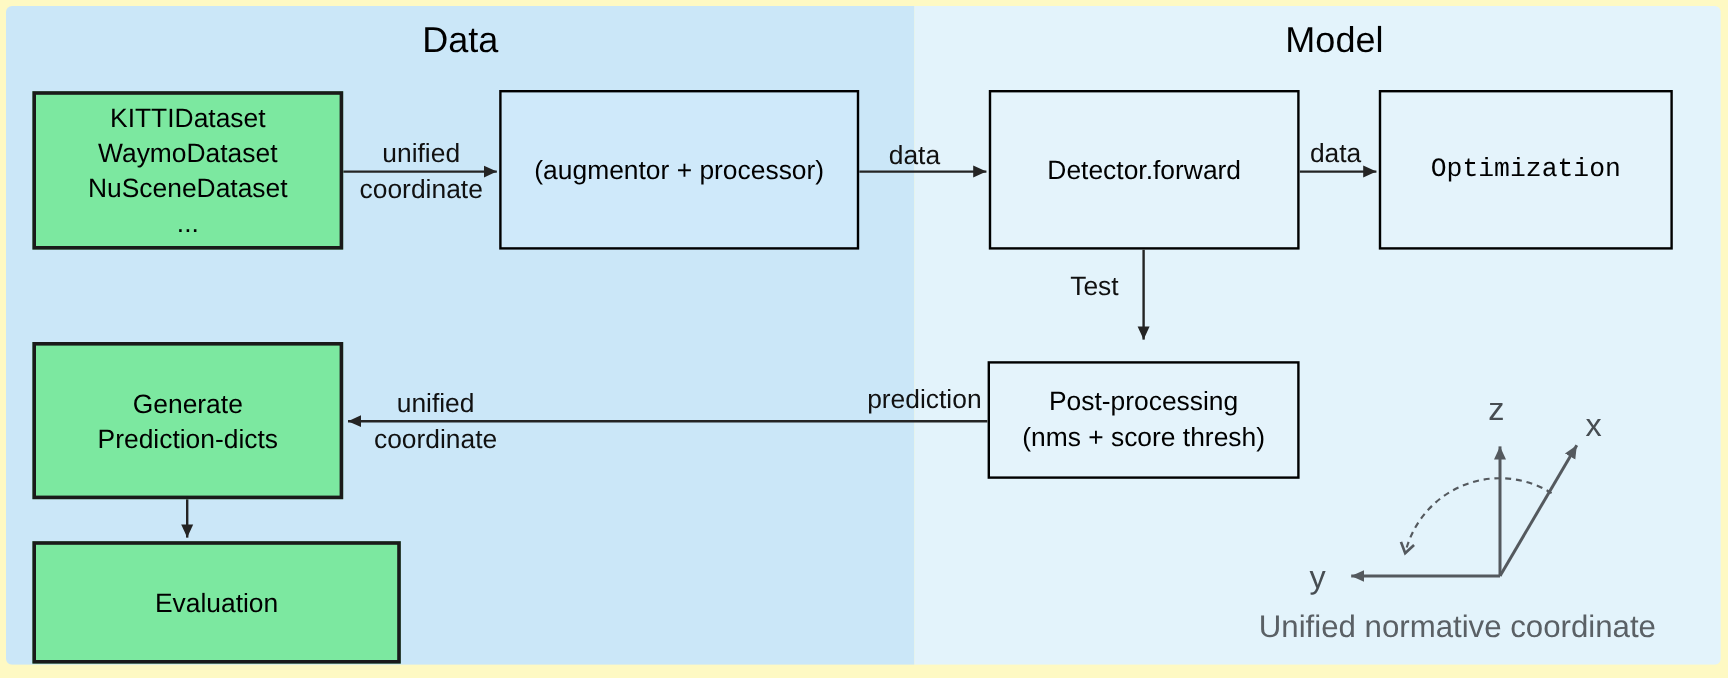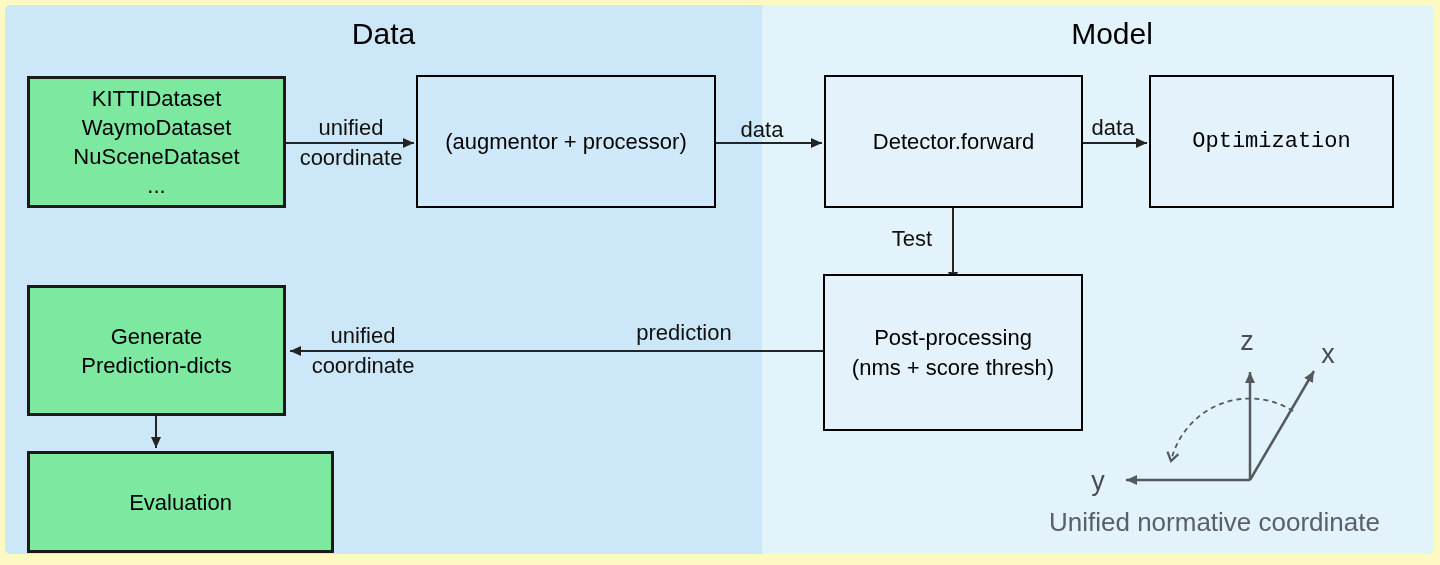--- a/index.html
+++ b/index.html
@@ -80,21 +80,21 @@
   </div>
 
   <div class="node node-lightblue" style="left:824px;top:75px;width:259px;height:133px;">
     <div>Detector.forward</div>
   </div>
 
   <div class="node node-lightblue" style="left:1149px;top:75px;width:245px;height:133px;font-family:Liberation Mono, monospace;">
     <div>Optimization</div>
   </div>
 
-  <div class="node node-lightblue" style="left:823px;top:274px;width:260px;height:157px;">
+  <div class="node node-lightblue" style="left:823px;top:301px;width:260px;height:98px;">
     <div>Post-processing</div>
     <div>(nms + score thresh)</div>
   </div>
 
   <div class="node node-green" style="left:27px;top:285px;width:259px;height:131px;">
     <div>Generate</div>
     <div>Prediction-dicts</div>
   </div>
 
   <div class="node node-green" style="left:27px;top:451px;width:307px;height:102px;">
@@ -105,21 +105,21 @@
     <div>unified</div>
     <div>coordinate</div>
   </div>
 
   <div class="lbl" style="left:712px;top:115px;width:100px;">data</div>
 
   <div class="lbl" style="left:1063px;top:113px;width:100px;">data</div>
 
   <div class="lbl" style="left:862px;top:224px;width:100px;">Test</div>
 
-  <div class="lbl" style="left:584px;top:318px;width:200px;text-align:center;">prediction</div>
+  <div class="lbl" style="left:618px;top:318px;width:200px;text-align:right;">prediction</div>
 
   <div class="lbl" style="left:263px;top:321px;width:200px;">
     <div>unified</div>
     <div>coordinate</div>
   </div>
 
   <div class="axis-lbl" style="left:1227px;top:326px;">z</div>
   <div class="axis-lbl" style="left:1308px;top:339px;">x</div>
   <div class="axis-lbl" style="left:1078px;top:466px;">y</div>
   <div class="caption" style="left:1049px;top:507px;width:360px;">Unified normative coordinate</div>

